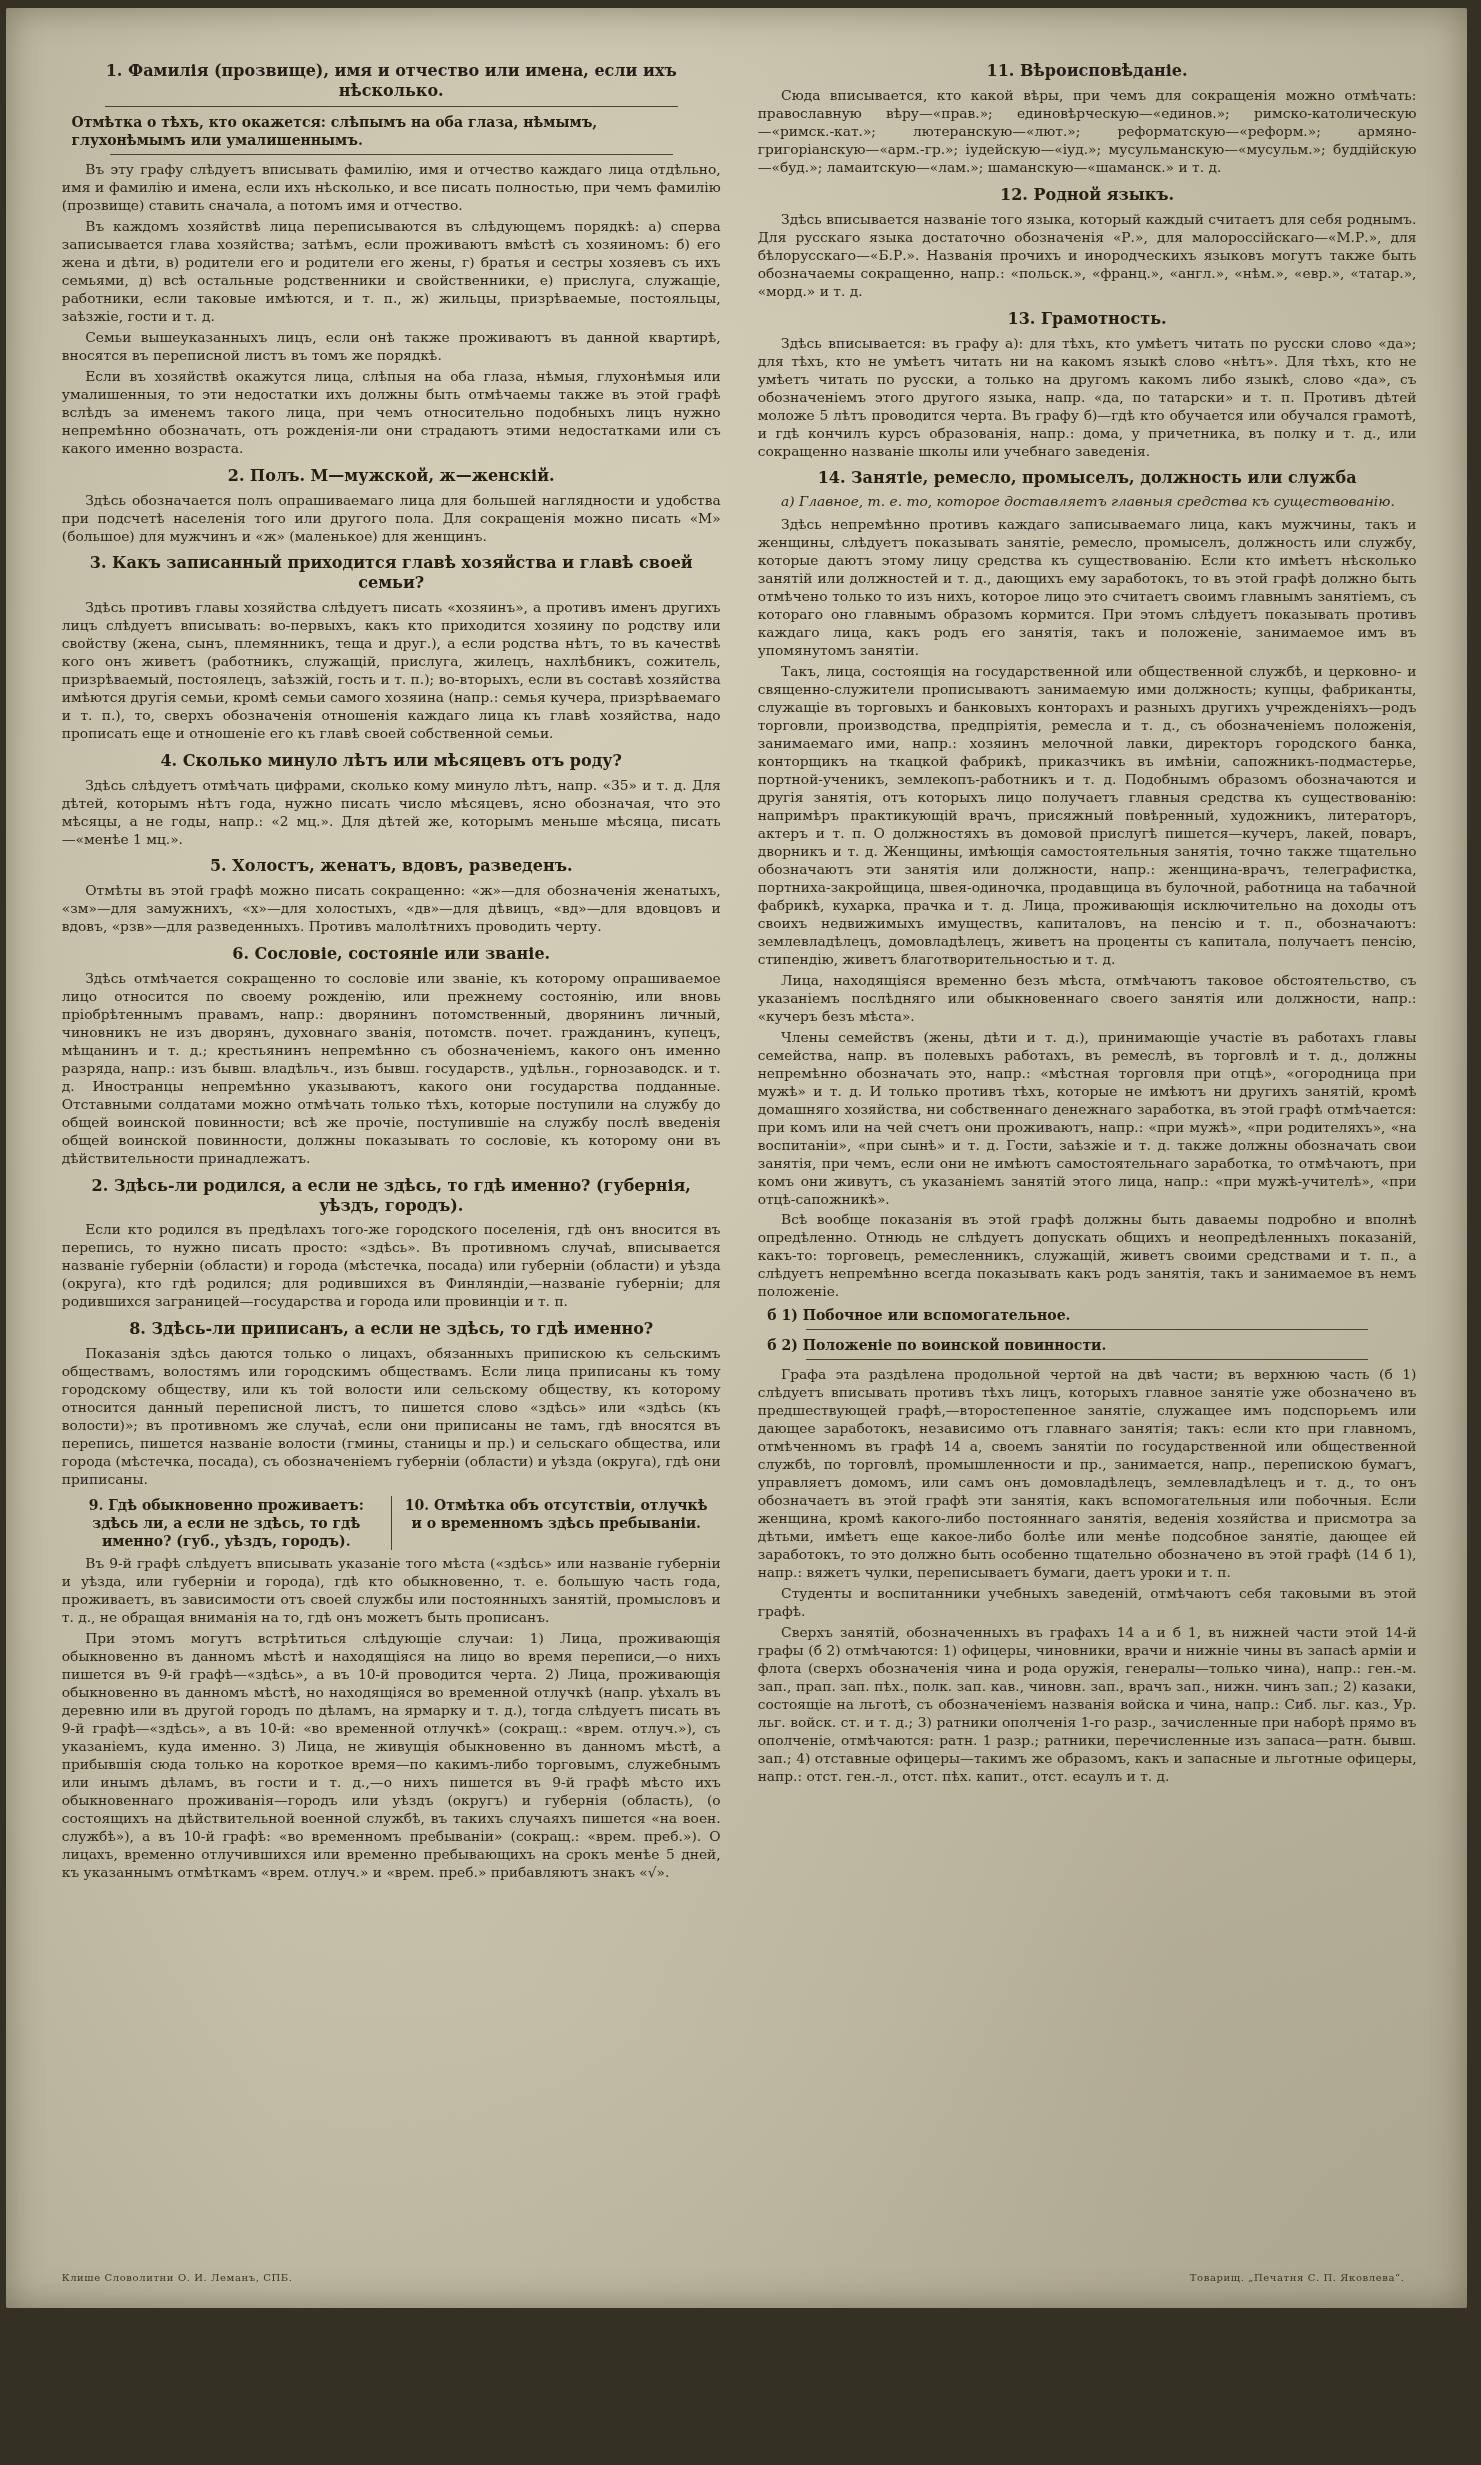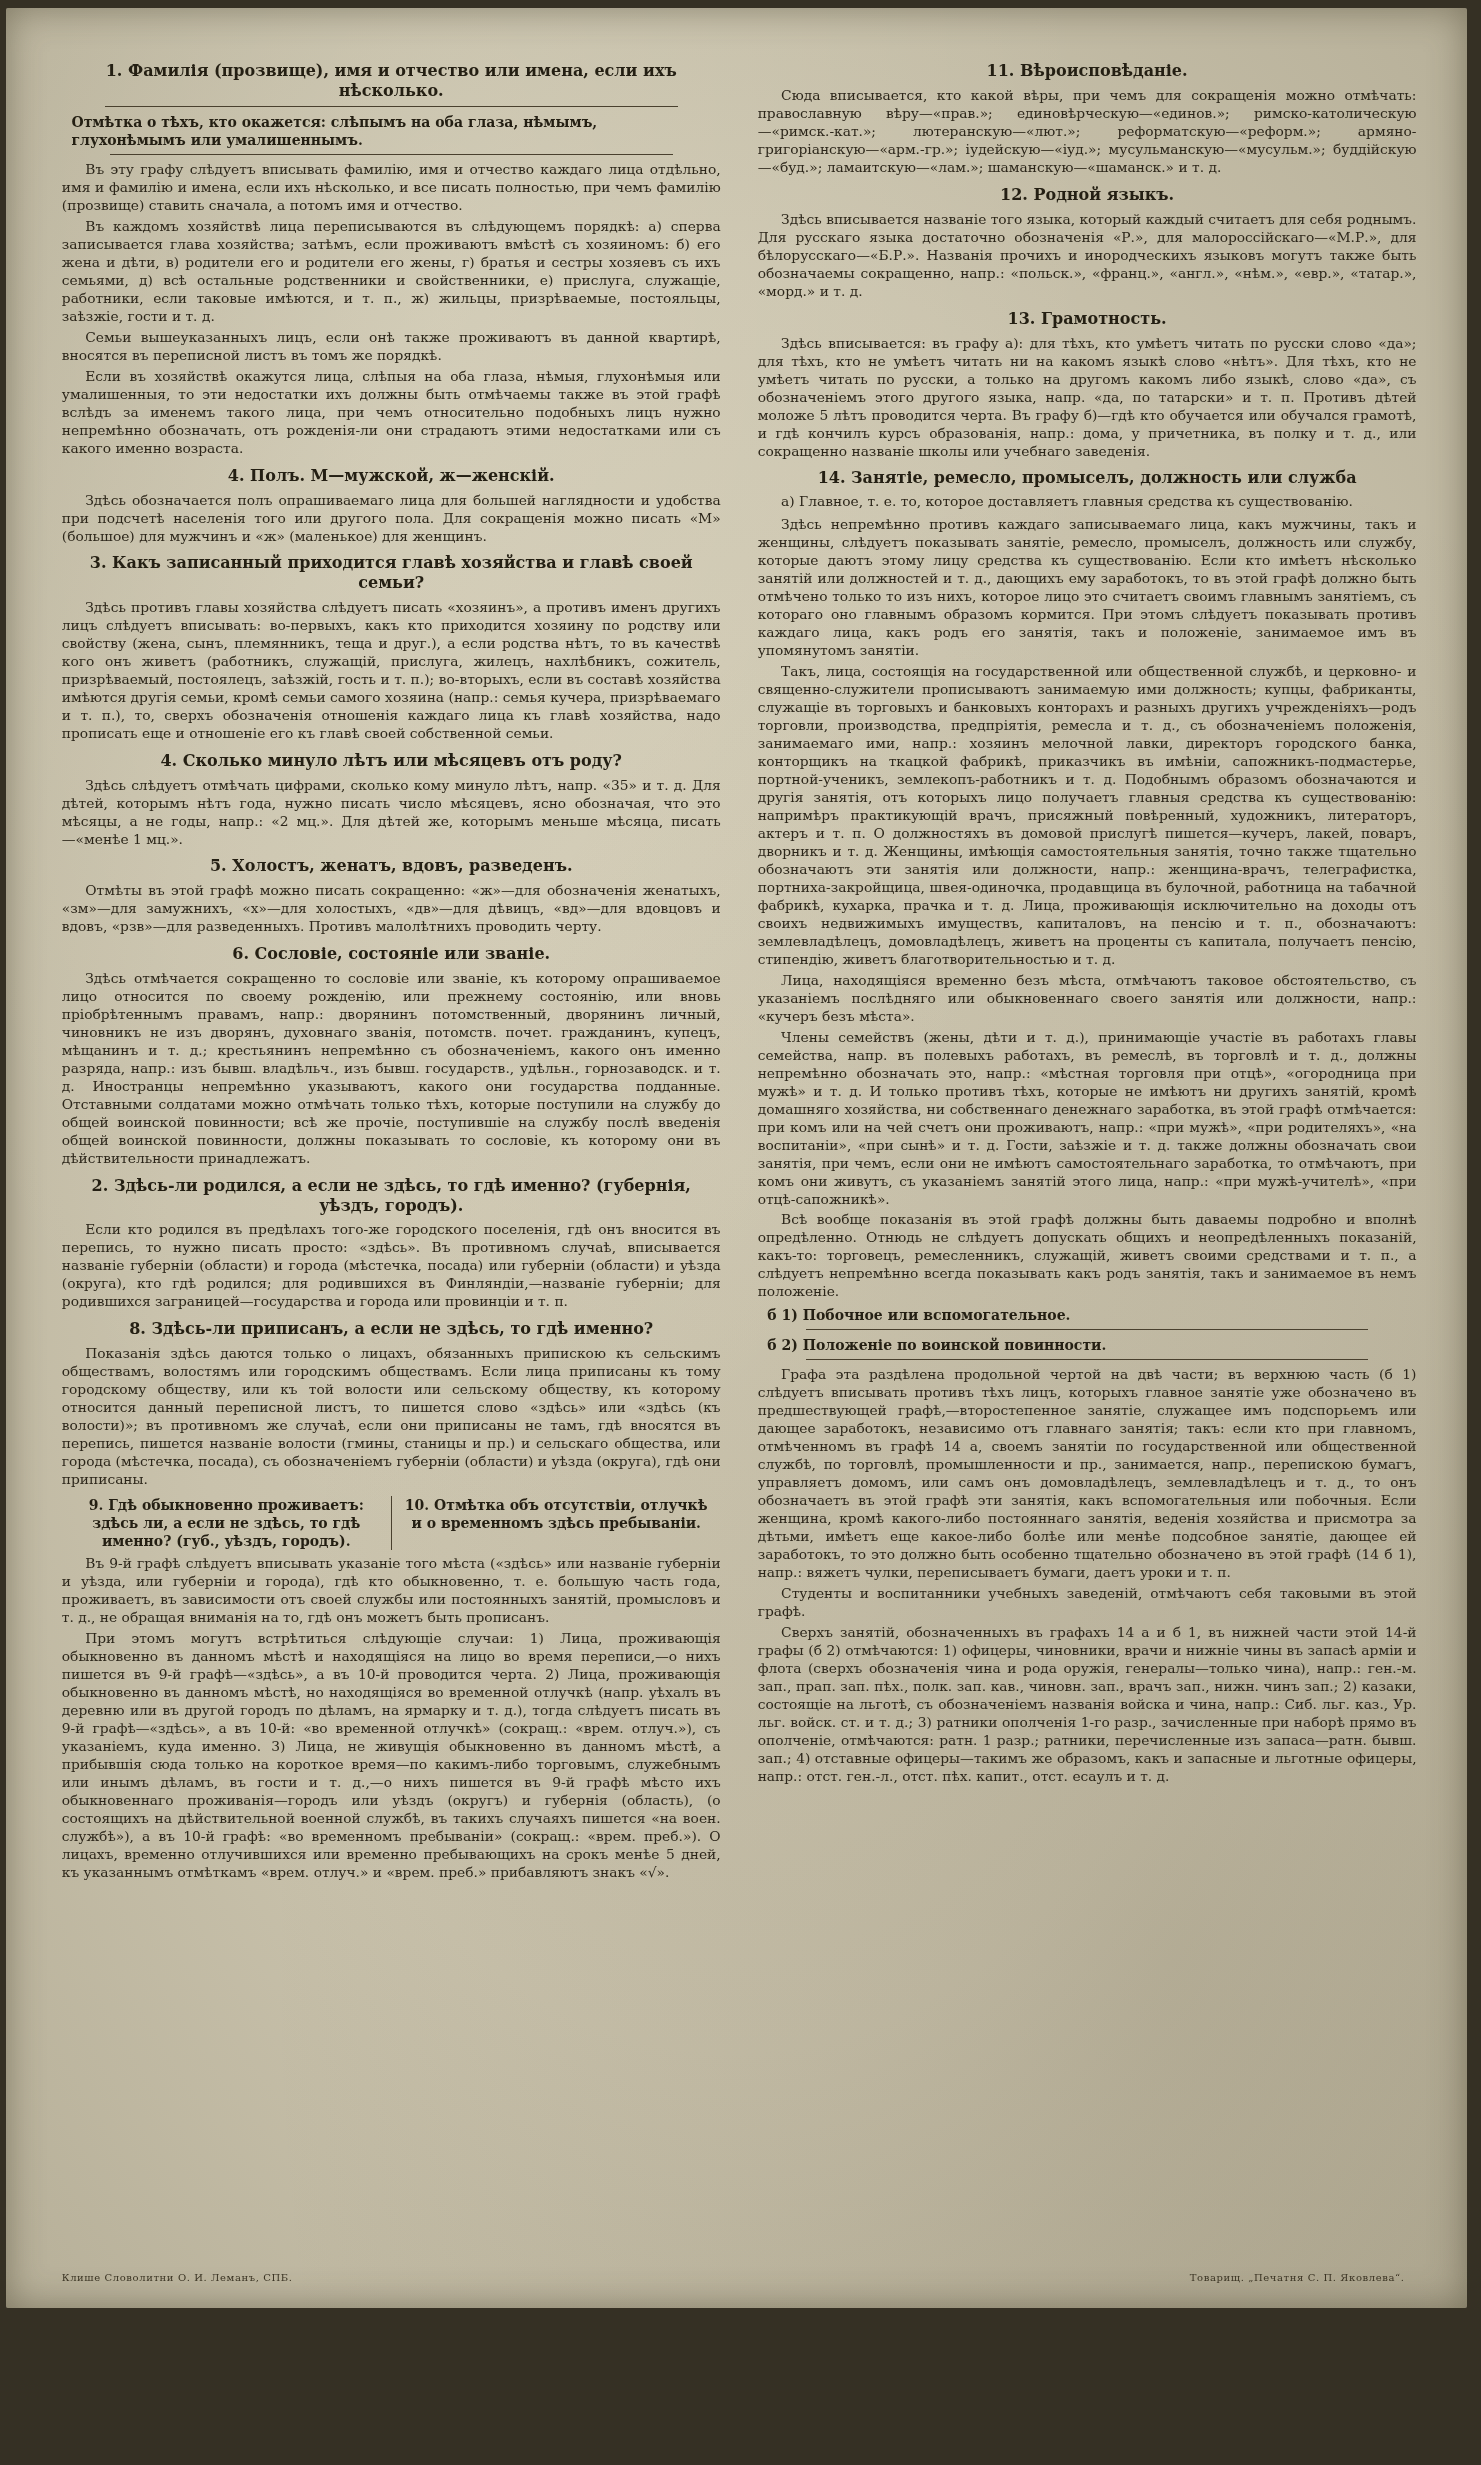--- a/index.html
+++ b/index.html
@@ -41,21 +41,21 @@
   .split-cell{
     flex:1 1 0;font-weight:bold;text-align:center;color:#241f13;
     font-size:14px;line-height:1.3;padding:0 7.8px;
   }
   .split-cell + .split-cell{border-left:1px solid #49402e;}
   .para{
     margin:0 0 2.9px;text-indent:1.7em;text-align:justify;
     font-size:13.8px;line-height:1.305;
   }
   .lead-italic{
-    margin:1.9px 0 3.9px;text-indent:1.7em;text-align:justify;
+    font-style:italic;margin:1.9px 0 3.9px;text-indent:1.7em;text-align:justify;
     font-size:13.8px;line-height:1.3;
   }
   .footer{
     position:absolute;left:56px;right:62px;bottom:25px;
     display:flex;justify-content:space-between;
     font-size:10px;letter-spacing:0.6px;color:#3a3323;
   }
 </style>
 </head>
 <body>
@@ -66,21 +66,21 @@
       <div class="column" id="col-left">
           <section class="section">
             <h2 class="heading rule">1. Фамилія (прозвище), имя и отчество или имена, если ихъ нѣсколько.</h2>
             <div class="subheading rule">Отмѣтка о тѣхъ, кто окажется: слѣпымъ на оба глаза, нѣмымъ, глухонѣмымъ или умалишеннымъ.</div>
             <p class="para">Въ эту графу слѣдуетъ вписывать фамилію, имя и отчество каждаго лица отдѣльно, имя и фамилію и имена, если ихъ нѣсколько, и все писать полностью, при чемъ фамилію (прозвище) ставить сначала, а потомъ имя и отчество.</p>
             <p class="para">Въ каждомъ хозяйствѣ лица переписываются въ слѣдующемъ порядкѣ: а) сперва записывается глава хозяйства; затѣмъ, если проживаютъ вмѣстѣ съ хозяиномъ: б) его жена и дѣти, в) родители его и родители его жены, г) братья и сестры хозяевъ съ ихъ семьями, д) всѣ остальные родственники и свойственники, е) прислуга, служащіе, работники, если таковые имѣются, и т. п., ж) жильцы, призрѣваемые, постояльцы, заѣзжіе, гости и т. д.</p>
             <p class="para">Семьи вышеуказанныхъ лицъ, если онѣ также проживаютъ въ данной квартирѣ, вносятся въ переписной листъ въ томъ же порядкѣ.</p>
             <p class="para">Если въ хозяйствѣ окажутся лица, слѣпыя на оба глаза, нѣмыя, глухонѣмыя или умалишенныя, то эти недостатки ихъ должны быть отмѣчаемы также въ этой графѣ вслѣдъ за именемъ такого лица, при чемъ относительно подобныхъ лицъ нужно непремѣнно обозначать, отъ рожденія-ли они страдаютъ этими недостатками или съ какого именно возраста.</p>
           </section>
           <section class="section">
-            <h2 class="heading">4. Полъ. М—мужской, ж—женскій.</h2>
+            <h2 class="heading">2. Полъ. М—мужской, ж—женскій.</h2>
             <p class="para">Здѣсь обозначается полъ опрашиваемаго лица для большей наглядности и удобства при подсчетѣ населенія того или другого пола. Для сокращенія можно писать «М» (большое) для мужчинъ и «ж» (маленькое) для женщинъ.</p>
           </section>
           <section class="section">
             <h2 class="heading">3. Какъ записанный приходится главѣ хозяйства и главѣ своей семьи?</h2>
             <p class="para">Здѣсь противъ главы хозяйства слѣдуетъ писать «хозяинъ», а противъ именъ другихъ лицъ слѣдуетъ вписывать: во-первыхъ, какъ кто приходится хозяину по родству или свойству (жена, сынъ, племянникъ, теща и друг.), а если родства нѣтъ, то въ качествѣ кого онъ живетъ (работникъ, служащій, прислуга, жилецъ, нахлѣбникъ, сожитель, призрѣваемый, постоялецъ, заѣзжій, гость и т. п.); во-вторыхъ, если въ составѣ хозяйства имѣются другія семьи, кромѣ семьи самого хозяина (напр.: семья кучера, призрѣваемаго и т. п.), то, сверхъ обозначенія отношенія каждаго лица къ главѣ хозяйства, надо прописать еще и отношеніе его къ главѣ своей собственной семьи.</p>
           </section>
           <section class="section">
             <h2 class="heading">4. Сколько минуло лѣтъ или мѣсяцевъ отъ роду?</h2>
             <p class="para">Здѣсь слѣдуетъ отмѣчать цифрами, сколько кому минуло лѣтъ, напр. «35» и т. д. Для дѣтей, которымъ нѣтъ года, нужно писать число мѣсяцевъ, ясно обозначая, что это мѣсяцы, а не годы, напр.: «2 мц.». Для дѣтей же, которымъ меньше мѣсяца, писать—«менѣе 1 мц.».</p>
           </section>

